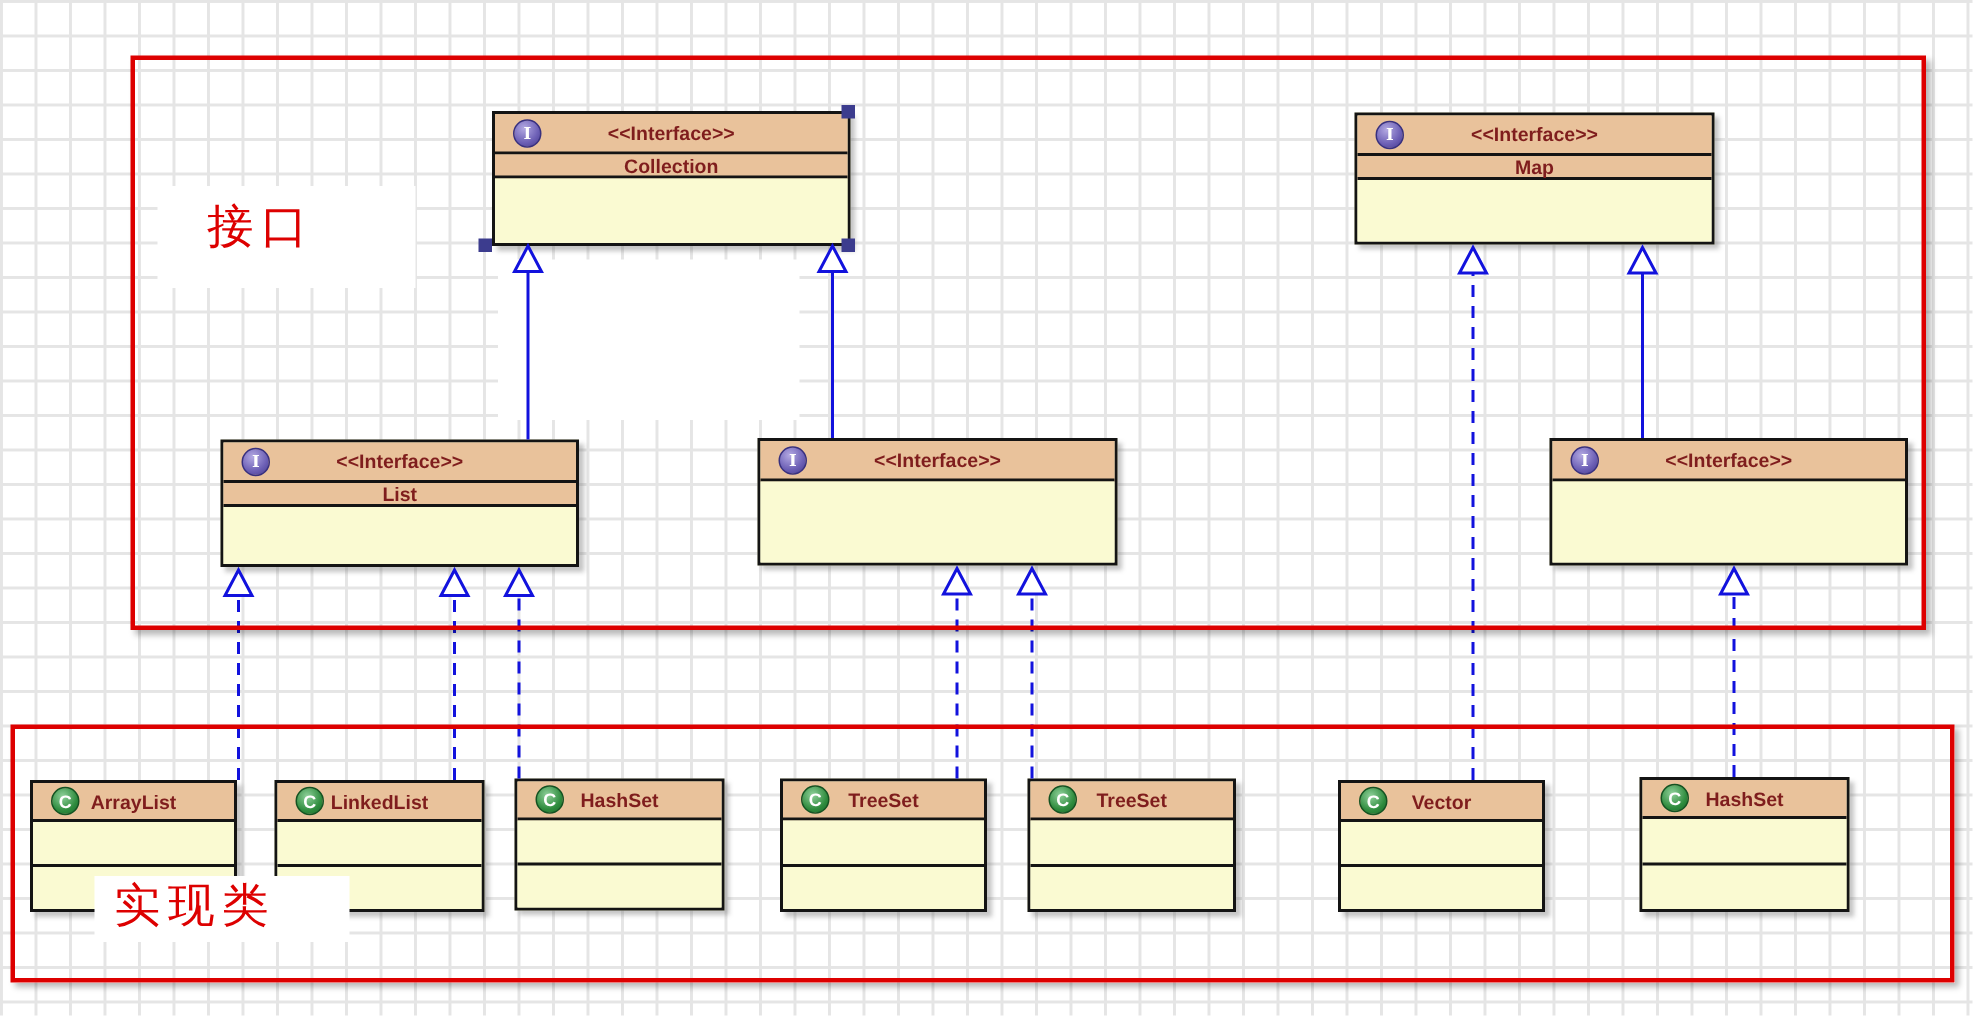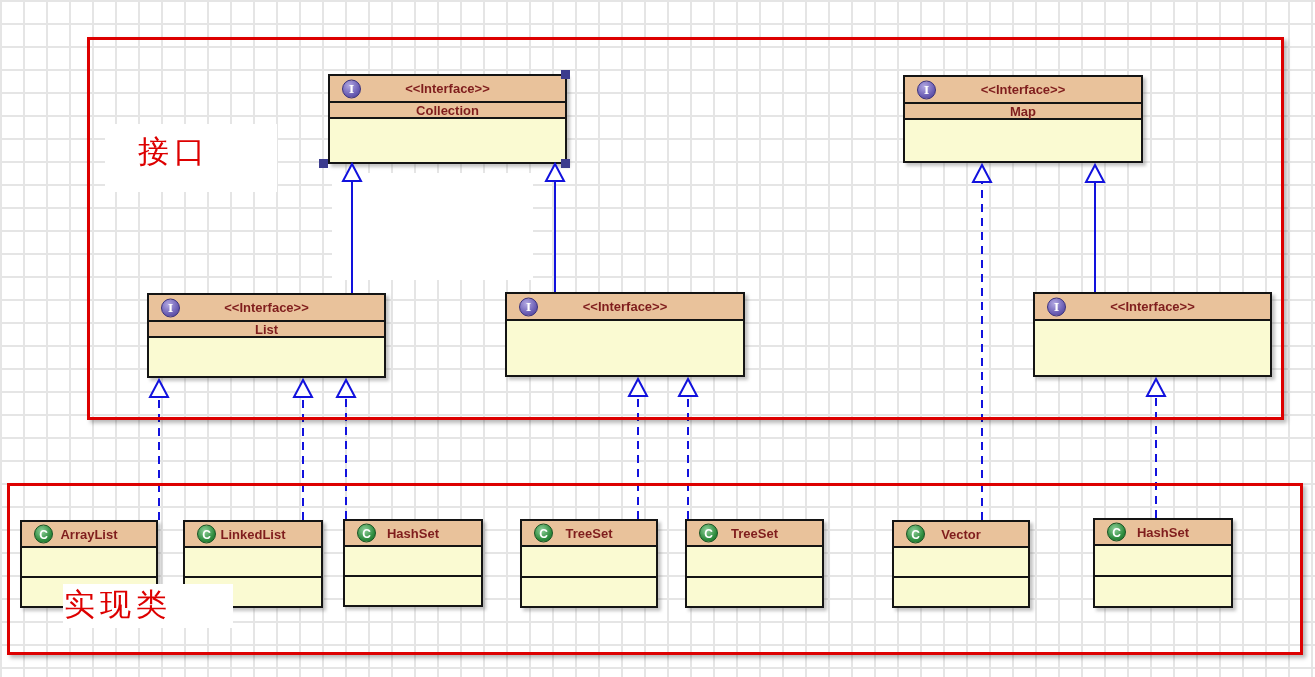--- a/index.html
+++ b/index.html
@@ -57,21 +57,21 @@
 <body>
 
 <div class="patch" style="left:105px;top:124px;width:172px;height:68px;"></div>
 <div class="patch" style="left:332px;top:173px;width:201px;height:107px;"></div>
 <div class="patch over-boxes" style="left:63px;top:584px;width:170px;height:44px;"></div>
 
 <div class="region-rect" style="left:87px;top:37px;width:1191px;height:377px;"></div>
 <div class="region-rect" style="left:7px;top:483px;width:1290px;height:166px;"></div>
 
 <div class="region-label" style="left:138px;top:136px;">接口</div>
-<div class="region-label" style="left:64px;top:589px;">实现类</div>
+<div class="region-label" style="left:76px;top:589px;">实现类</div>
 
 <div class="umlbox" style="left:328px;top:74px;width:239px;height:90px;">
   <div class="row hdr stereo">
     <span class="sicon iface">I</span>
     <span class="txt">&lt;&lt;Interface&gt;&gt;</span>
   </div>
   <div class="row hdr nm">
       <span class="txt">Collection</span>
     </div>
   <div class="row body"></div>

